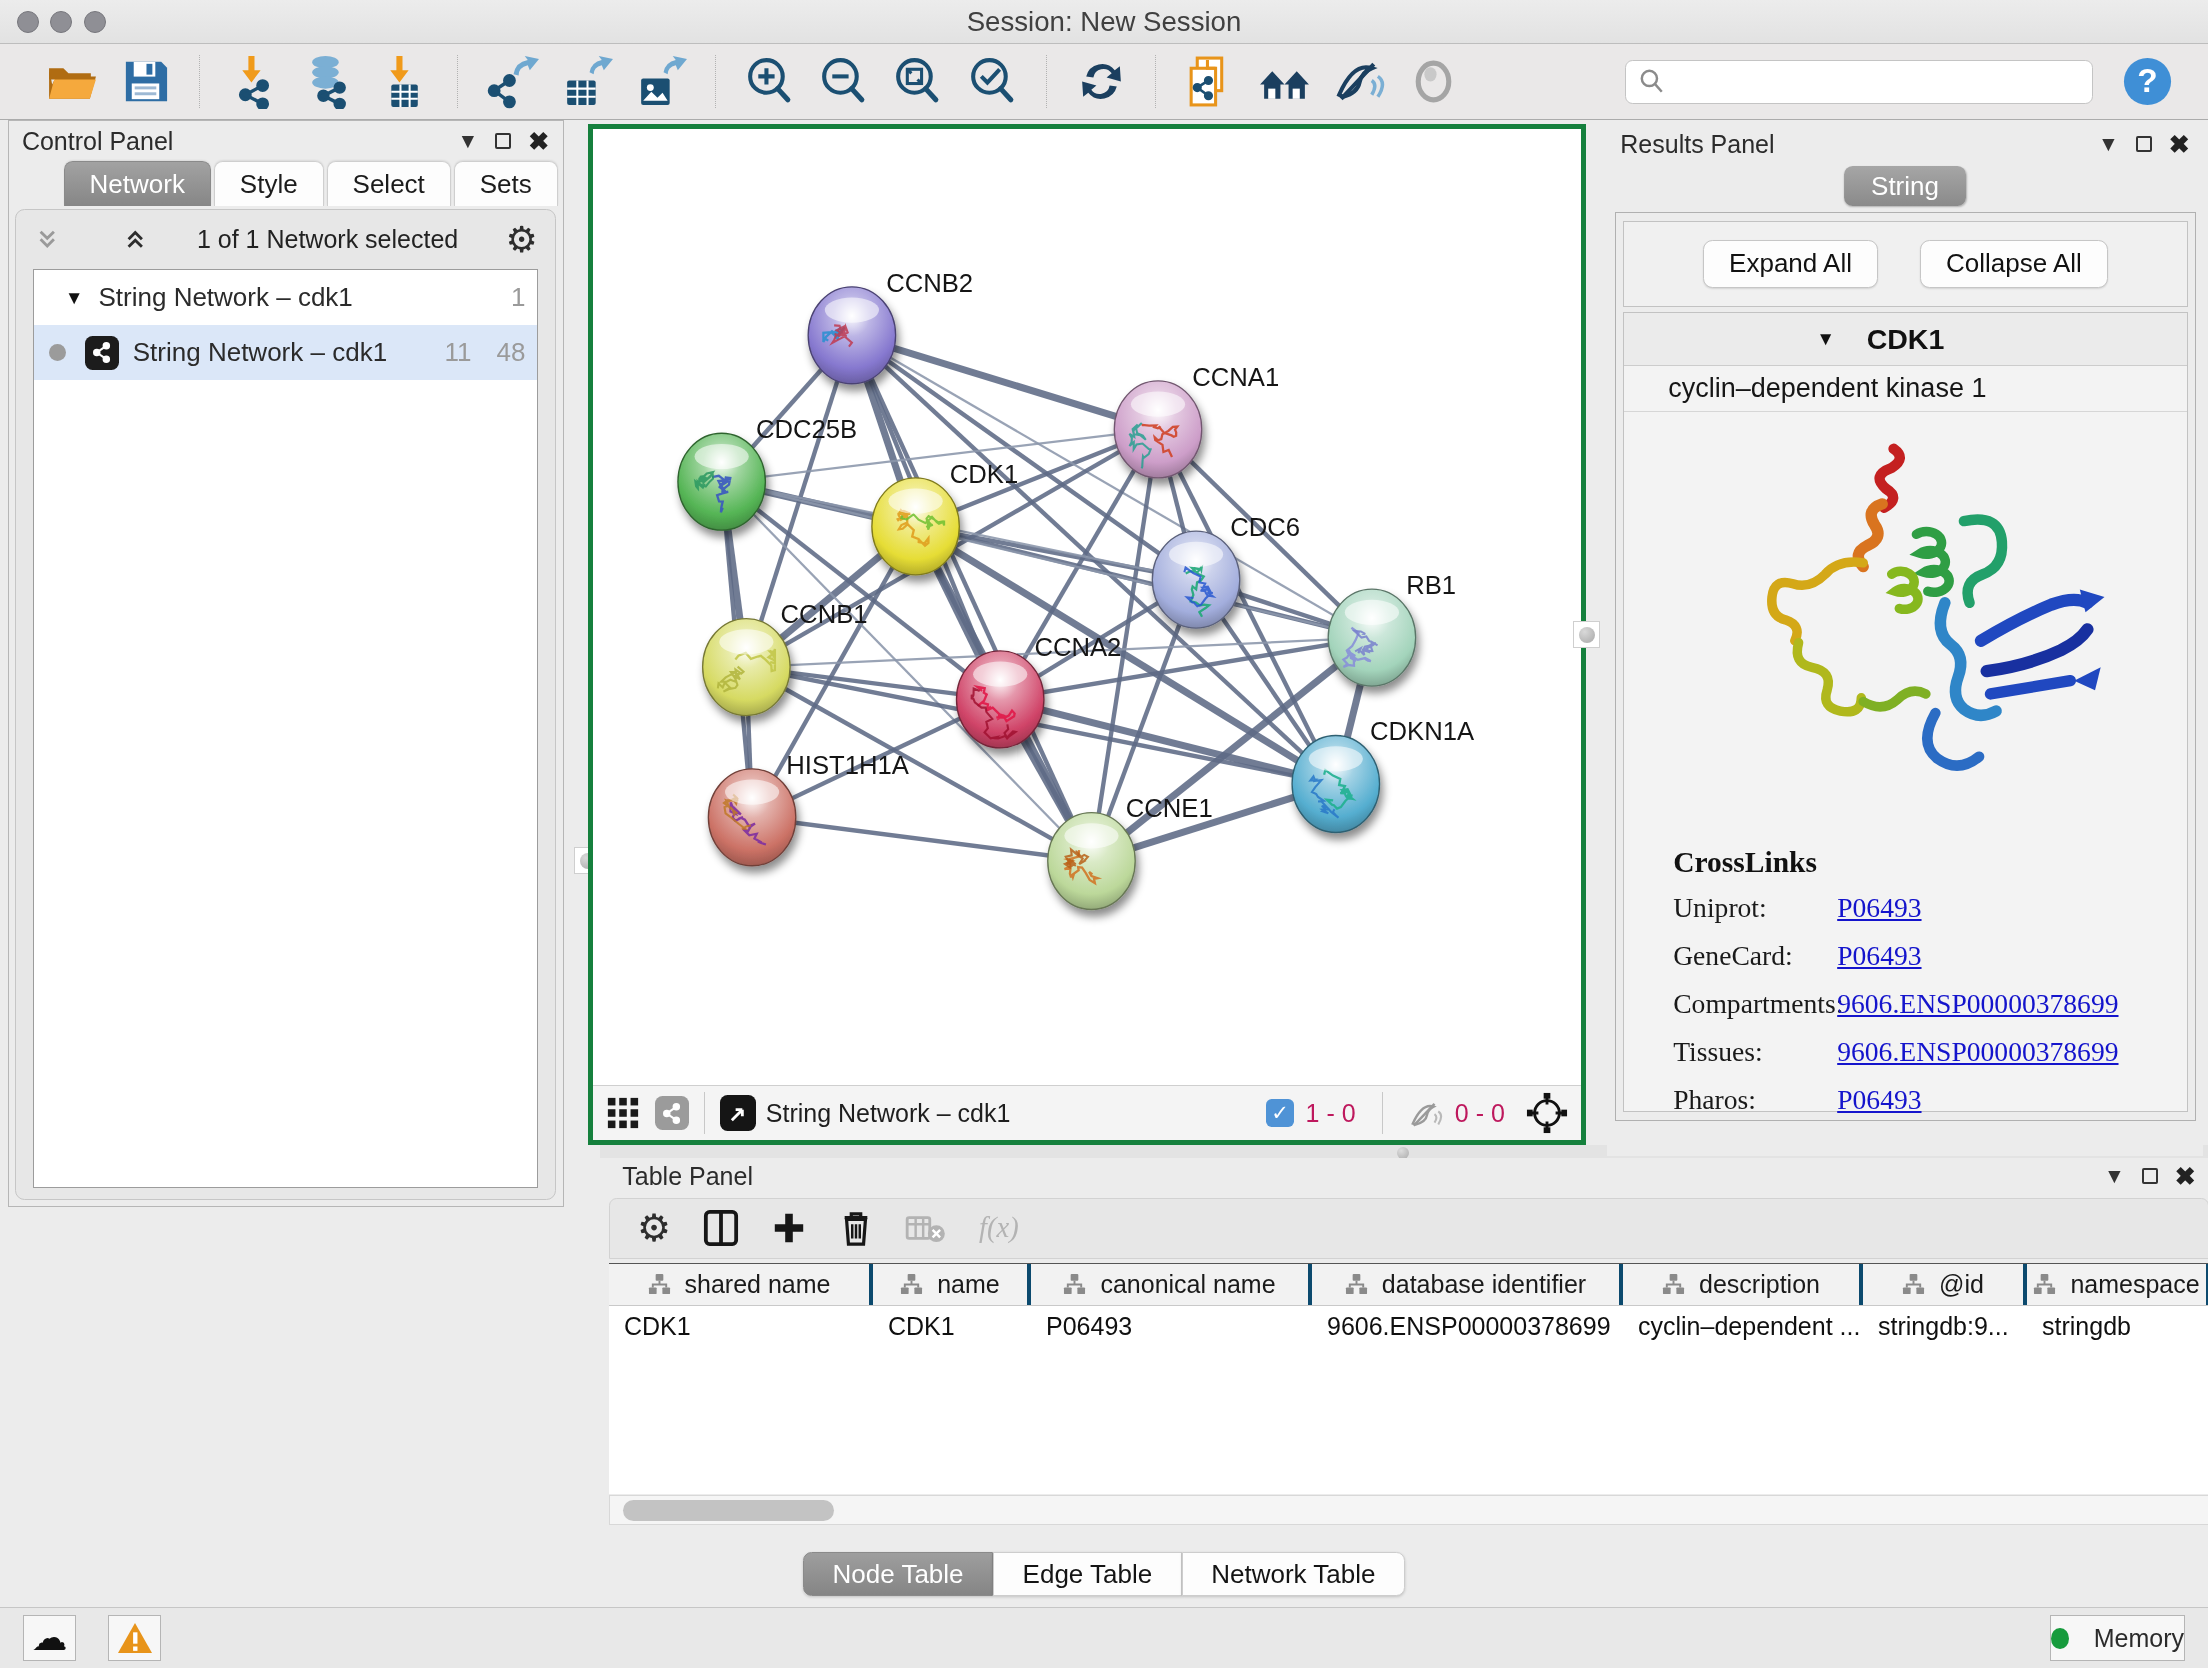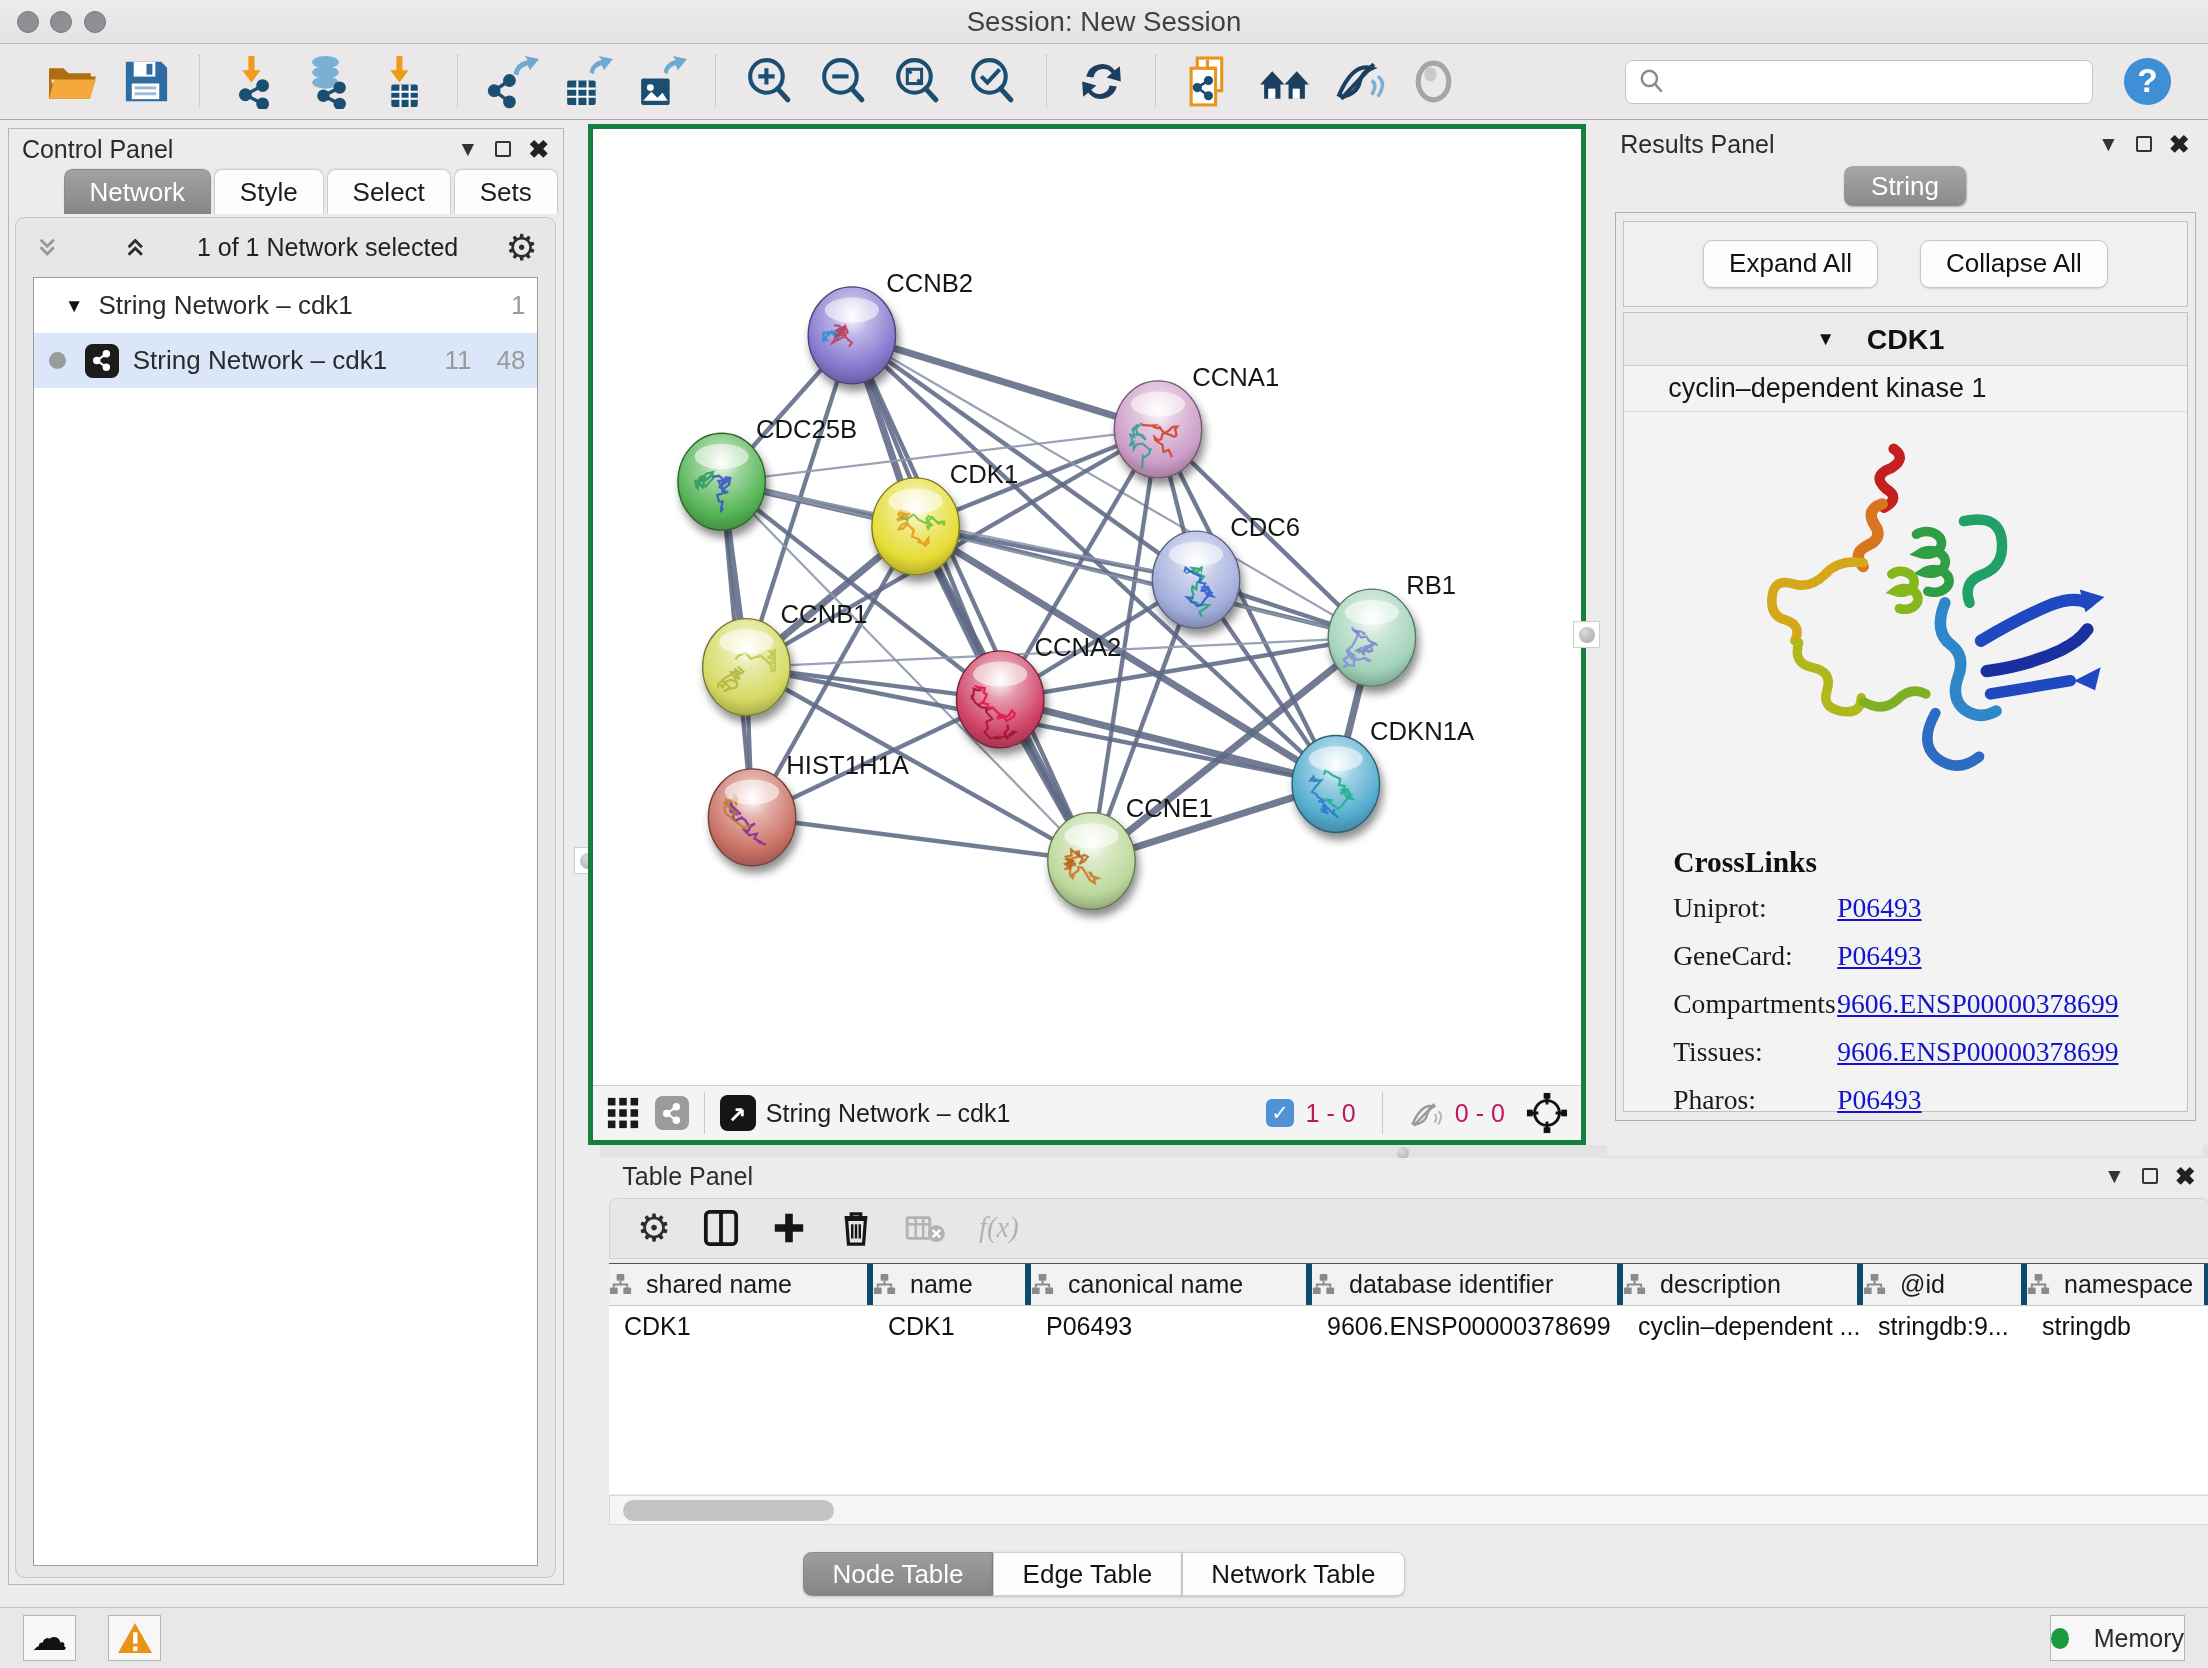--- a/index.html
+++ b/index.html
@@ -27,21 +27,21 @@
   .helpbtn { margin-left:25px; }
 
   
   .panel-titlebar { height:40px; display:flex; align-items:center; padding:0 13.3px; font-size:25px; color:#2b2b2b; }
   .panel-controls { margin-left:auto; display:flex; align-items:center; gap:17px; }
   .pc-min { font-size:21px; color:#333; }
   .pc-float { width:16px; height:16px; border:2.9px solid #333; border-radius:1.9px; }
   .pc-close { font-size:25px; color:#222; font-weight:bold; }
 
   
-  #control-panel { position:absolute; left:7.6px; top:128px; width:556px; height:1457px;
+  #control-panel { position:absolute; left:7.6px; top:120px; width:556px; height:1087px;
     background:#ececec; border:1px solid #b6b6b6; }
   .cp-tabs { display:flex; margin-left:55px; height:45px; }
   .tab { display:flex; align-items:center; justify-content:center; font-size:26px;
     background:#fdfdfd; border:1px solid #cfcfcf; border-bottom:none; border-radius:8.6px 8.6px 0 0;
     margin-right:2.9px; padding:0 25px; box-shadow:0 -1px 1.9px rgba(0,0,0,.08); color:#1c1c1c; }
   .tab.sel { background:linear-gradient(#a2a2a2,#868686); color:#fff; border-color:#8a8a8a; }
   .cp-sub { position:absolute; left:6.7px; right:6.7px; top:88px; bottom:5.7px;
     background:#e7e7e7; border:1px solid #c6c6c6; border-radius:9.5px; padding:7.6px; }
   .cp-toolrow { height:44px; display:flex; align-items:center; padding:0 9.5px;gap:46px; }
   .cp-status { flex:1; text-align:center; font-size:25px; color:#222; }
@@ -109,22 +109,22 @@
   .cl-label { width:164px; color:#1a1a1a; }
   .cl-link { color:#1414cc; text-decoration:underline; }
 
   
   #table-panel { position:absolute; left:609px; top:1158px; width:1600px; height:380px; background:#ececec; }
   .tp-toolbar { height:61px; background:#e7e7e7; border:1px solid #d2d2d2; border-radius:7.6px 7.6px 0 0;
     margin-top:3.8px; display:flex; align-items:center; gap:32px; padding:0 27px; }
   .tp-table { position:absolute; left:0; right:0; top:105px; bottom:44px; background:#fff;
     border-top:1.9px solid #555; overflow:hidden; }
   .tp-header { display:flex; height:42px; background:#f2f2f2; border-bottom:1px solid #c9c9c9; }
-  .th { display:flex; align-items:center; justify-content:flex-start; gap:14px; font-size:25px; color:#1a1a1a;
-    border-right:6px solid #0c4a6e; overflow:hidden; white-space:nowrap; flex:0 0 auto; }
+  .th { display:flex; align-items:center; justify-content:center; gap:14px; font-size:25px; color:#1a1a1a;
+    border-right:4px solid #0c4a6e; overflow:hidden; white-space:nowrap; flex:0 0 auto; }
   .tp-row { display:flex; height:44px; }
   .td { font-size:25px; color:#101010; padding:5.7px 0 0 15px; overflow:hidden; white-space:nowrap; flex:0 0 auto; }
   .c0{width:264px}.c1{width:158px}.c2{width:281px}.c3{width:311px}.c4{width:240px}.c5{width:164px}.c6{width:183px}
   .tp-scroll { position:absolute; left:0; right:0; bottom:13.3px; height:30px; background:#f5f5f5;
     border:1px solid #d8d8d8; }
   .tp-thumb { position:absolute; left:13.3px; top:3.8px; width:211px; height:21px; background:#c3c3c3; border-radius:10.5px; }
   .fx { font-family:"Liberation Serif", serif; font-style:italic; font-size:28.5px; color:#b3b3b3; }
 
   
   .table-tabs { position:absolute; left:0; top:1552px; width:2208px; height:44px; display:flex; justify-content:center; }

